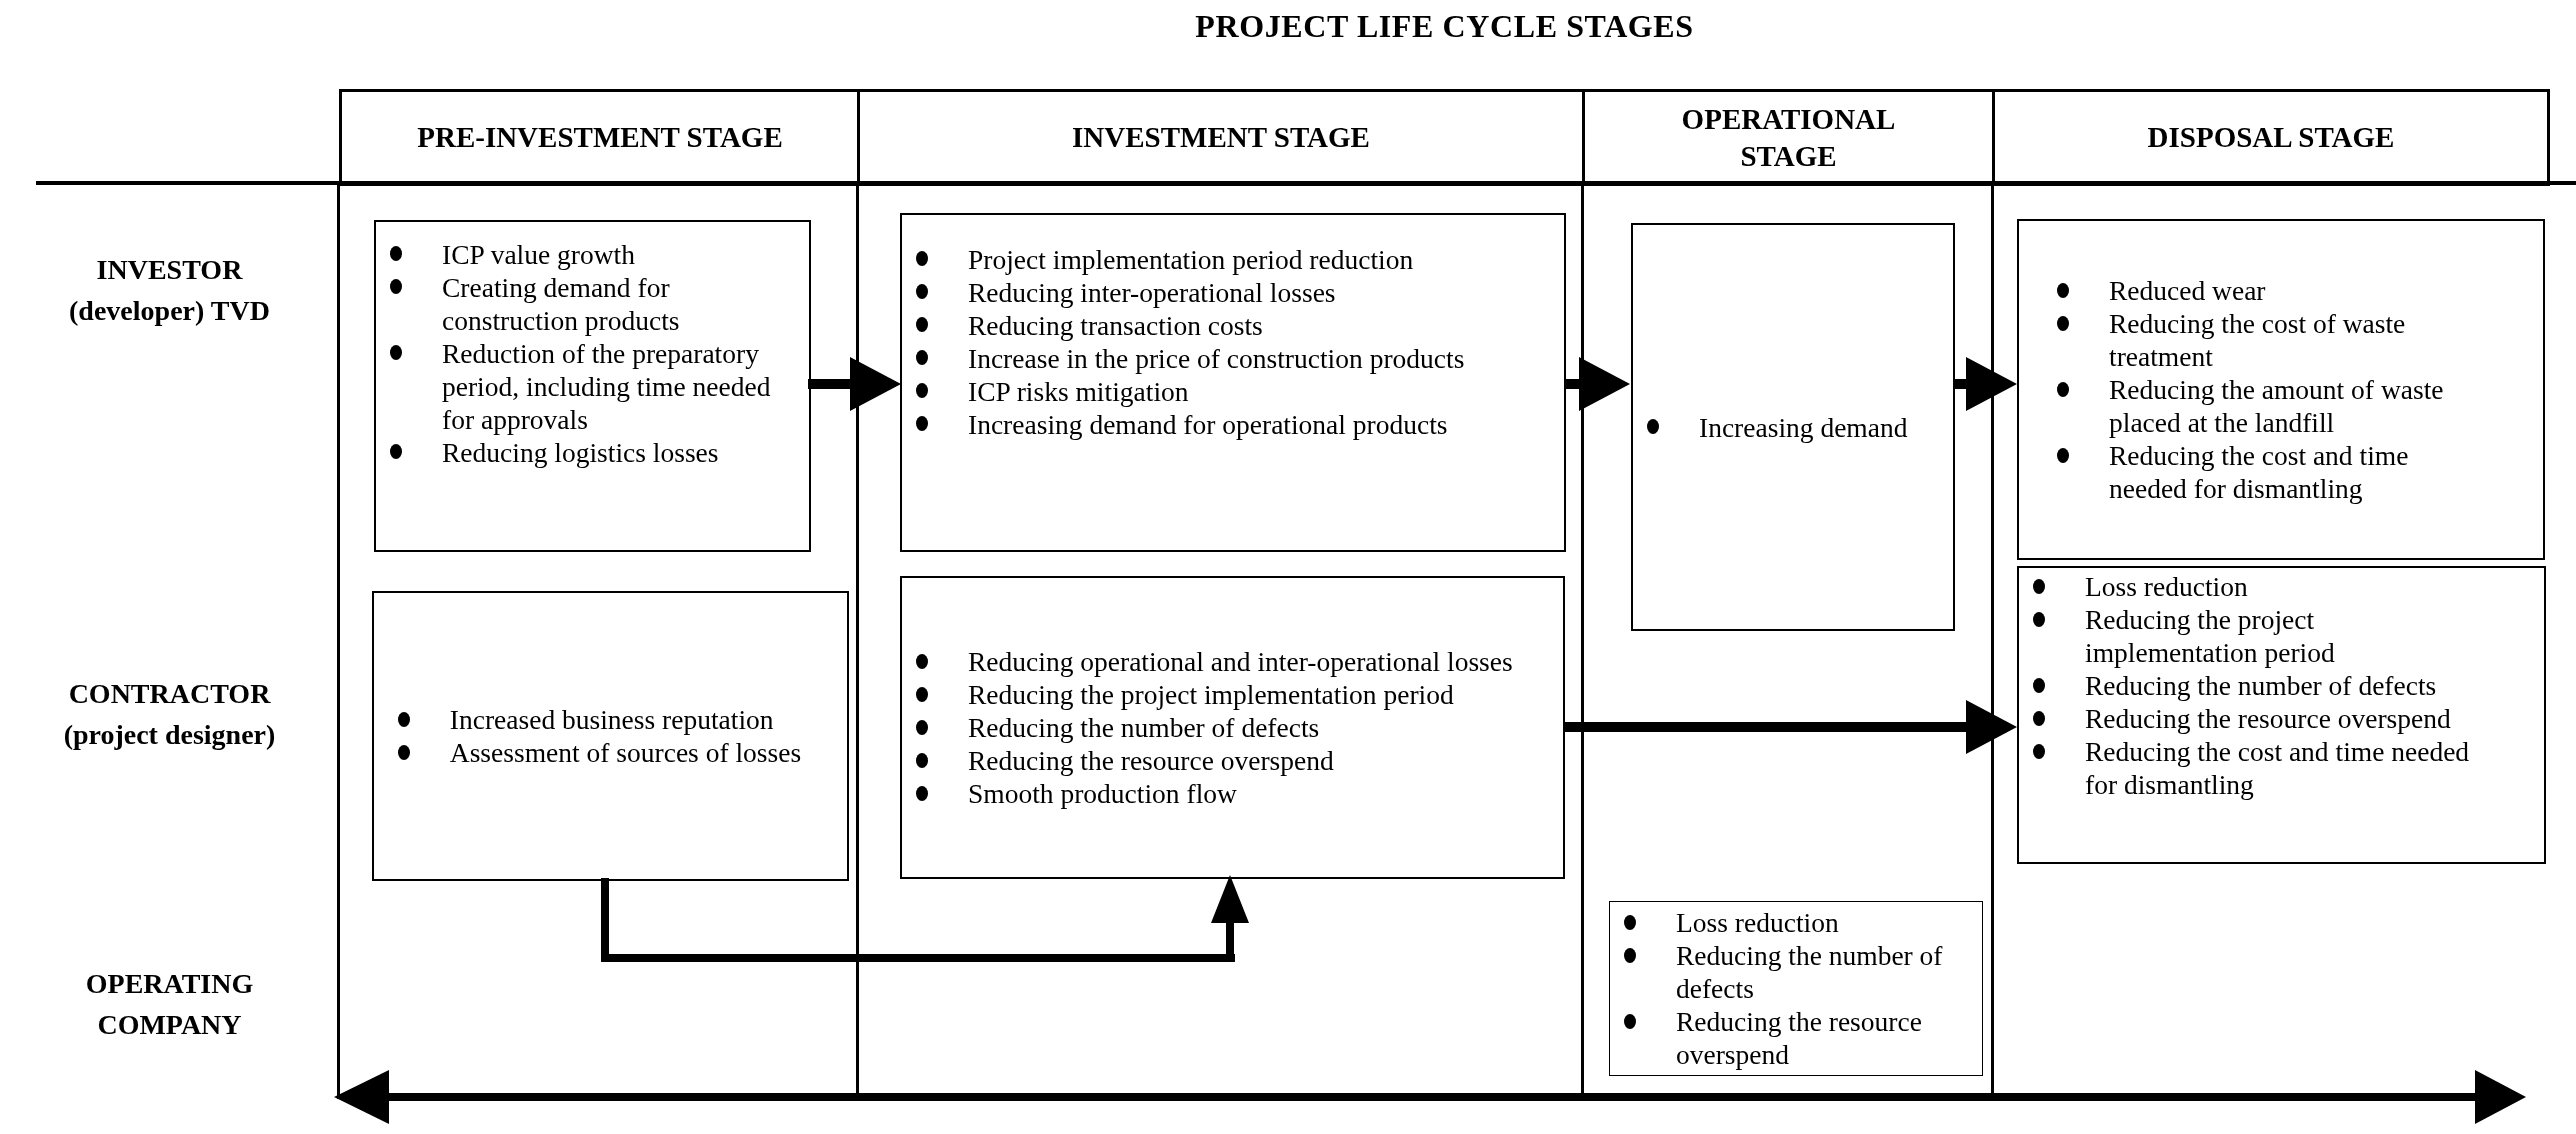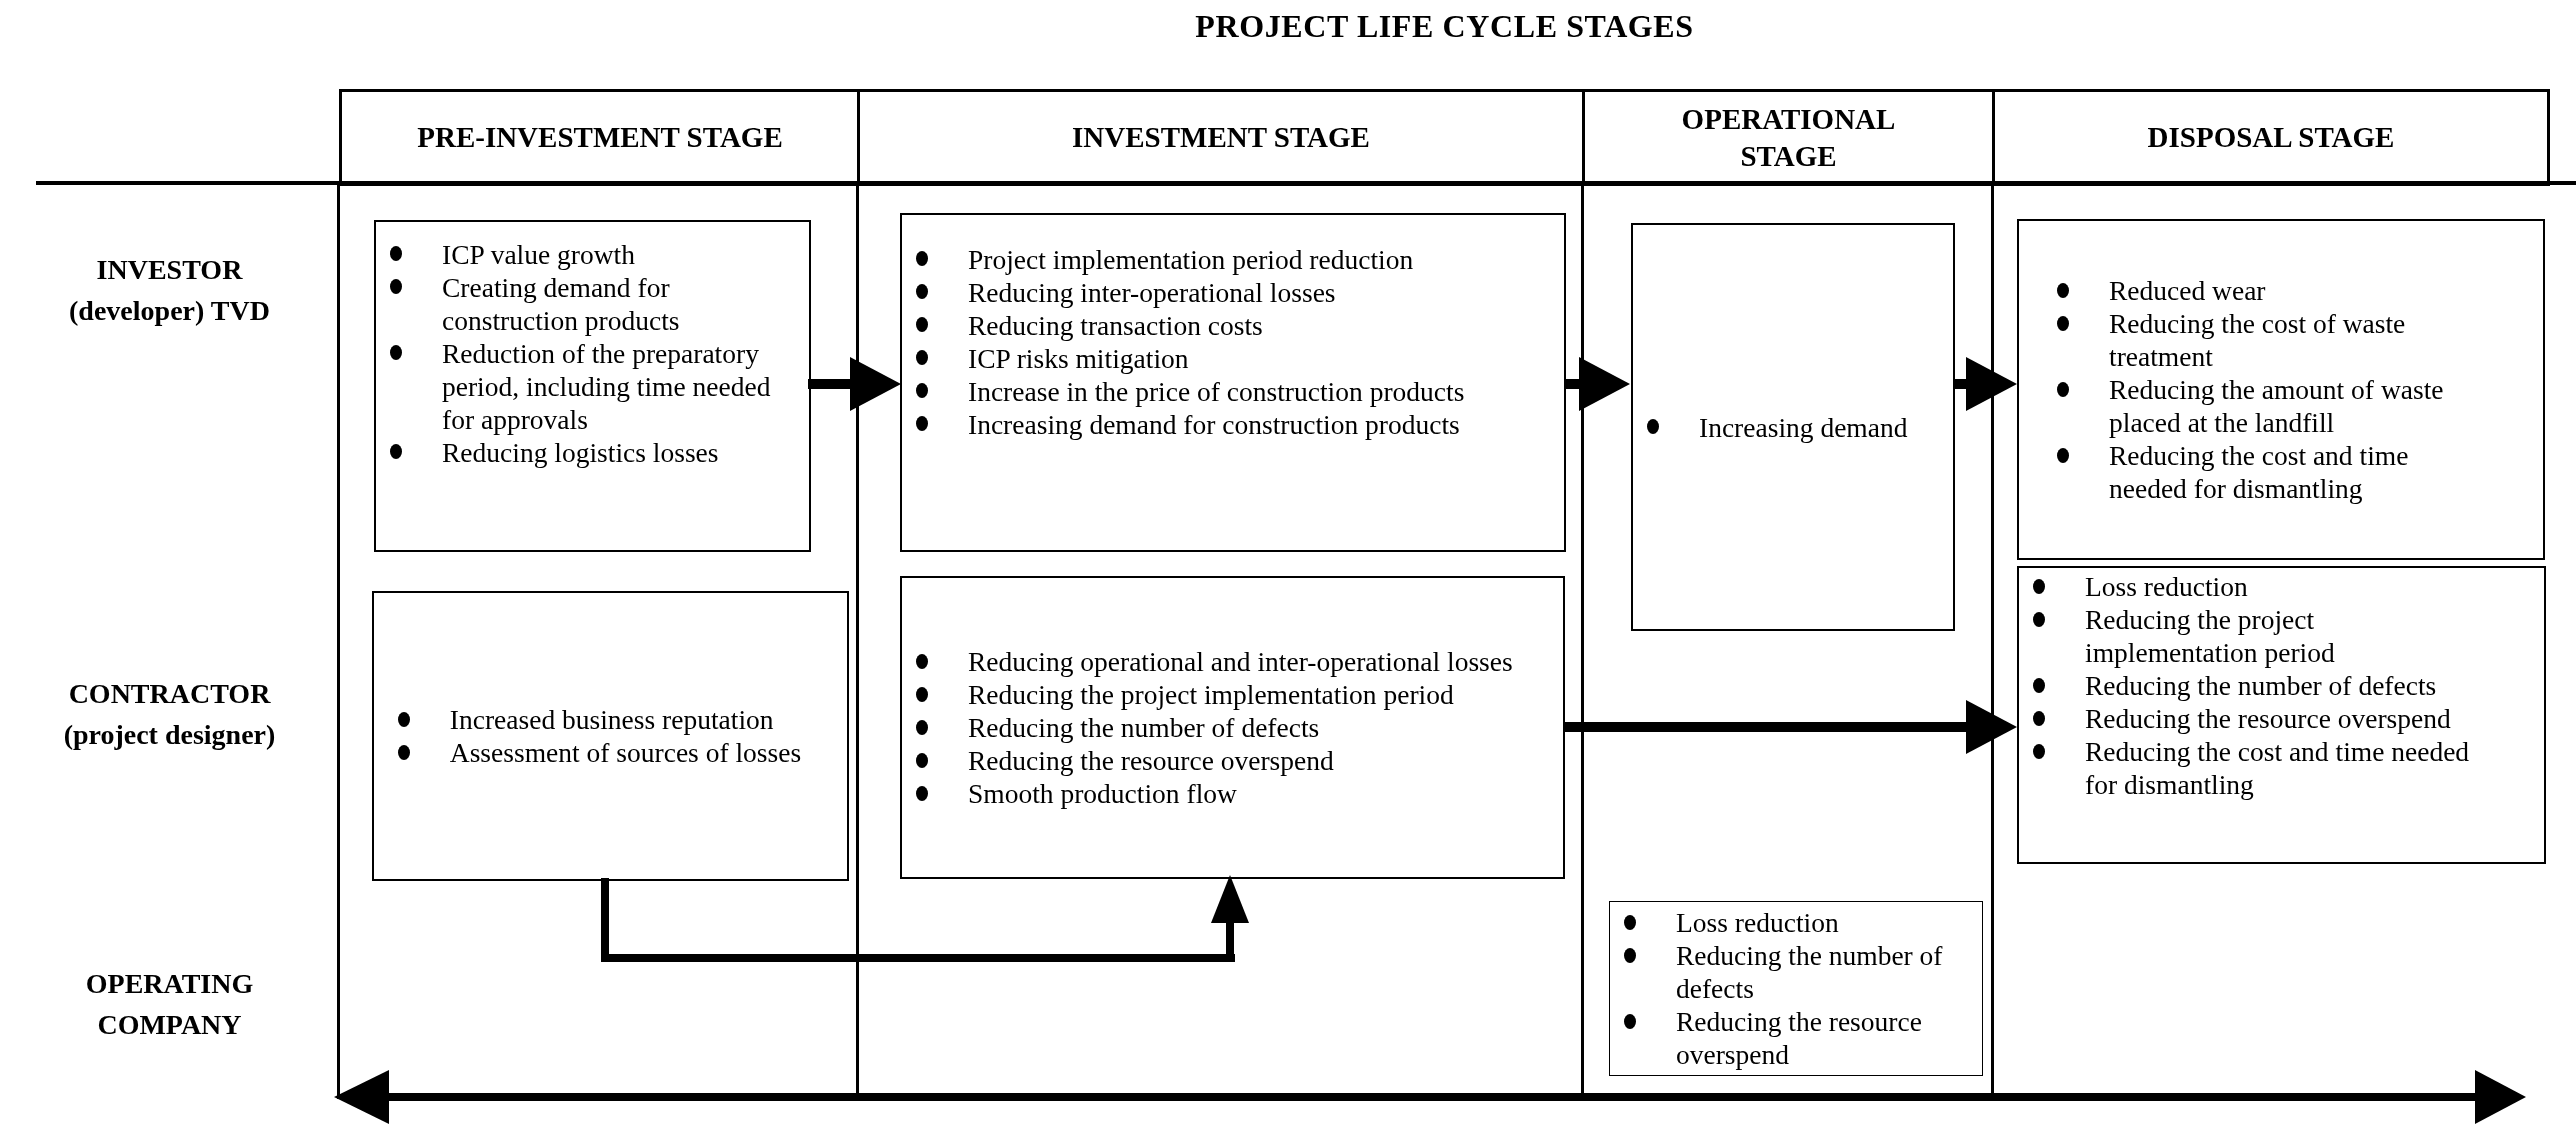--- a/index.html
+++ b/index.html
@@ -111,23 +111,23 @@
         <li>Creating demand for construction products</li>
         <li>Reduction of the preparatory period, including time needed for approvals</li>
         <li>Reducing logistics losses</li>
       </ul>
   </div>
   <div class="cellbox v-top" id="c-inv-inv">
     <ul class="blist">
         <li>Project implementation period reduction</li>
         <li>Reducing inter-operational losses</li>
         <li>Reducing transaction costs</li>
+        <li>Increase in the price of construction products</li>
         <li>ICP risks mitigation</li>
-        <li>Increase in the price of construction products</li>
-        <li>Increasing demand for construction products</li>
+        <li>Increasing demand for operational products</li>
       </ul>
   </div>
   <div class="cellbox v-center" id="c-inv-op">
     <ul class="blist">
         <li>Increasing demand</li>
       </ul>
   </div>
   <div class="cellbox v-center" id="c-inv-dis">
     <ul class="blist">
         <li>Reduced wear</li>

